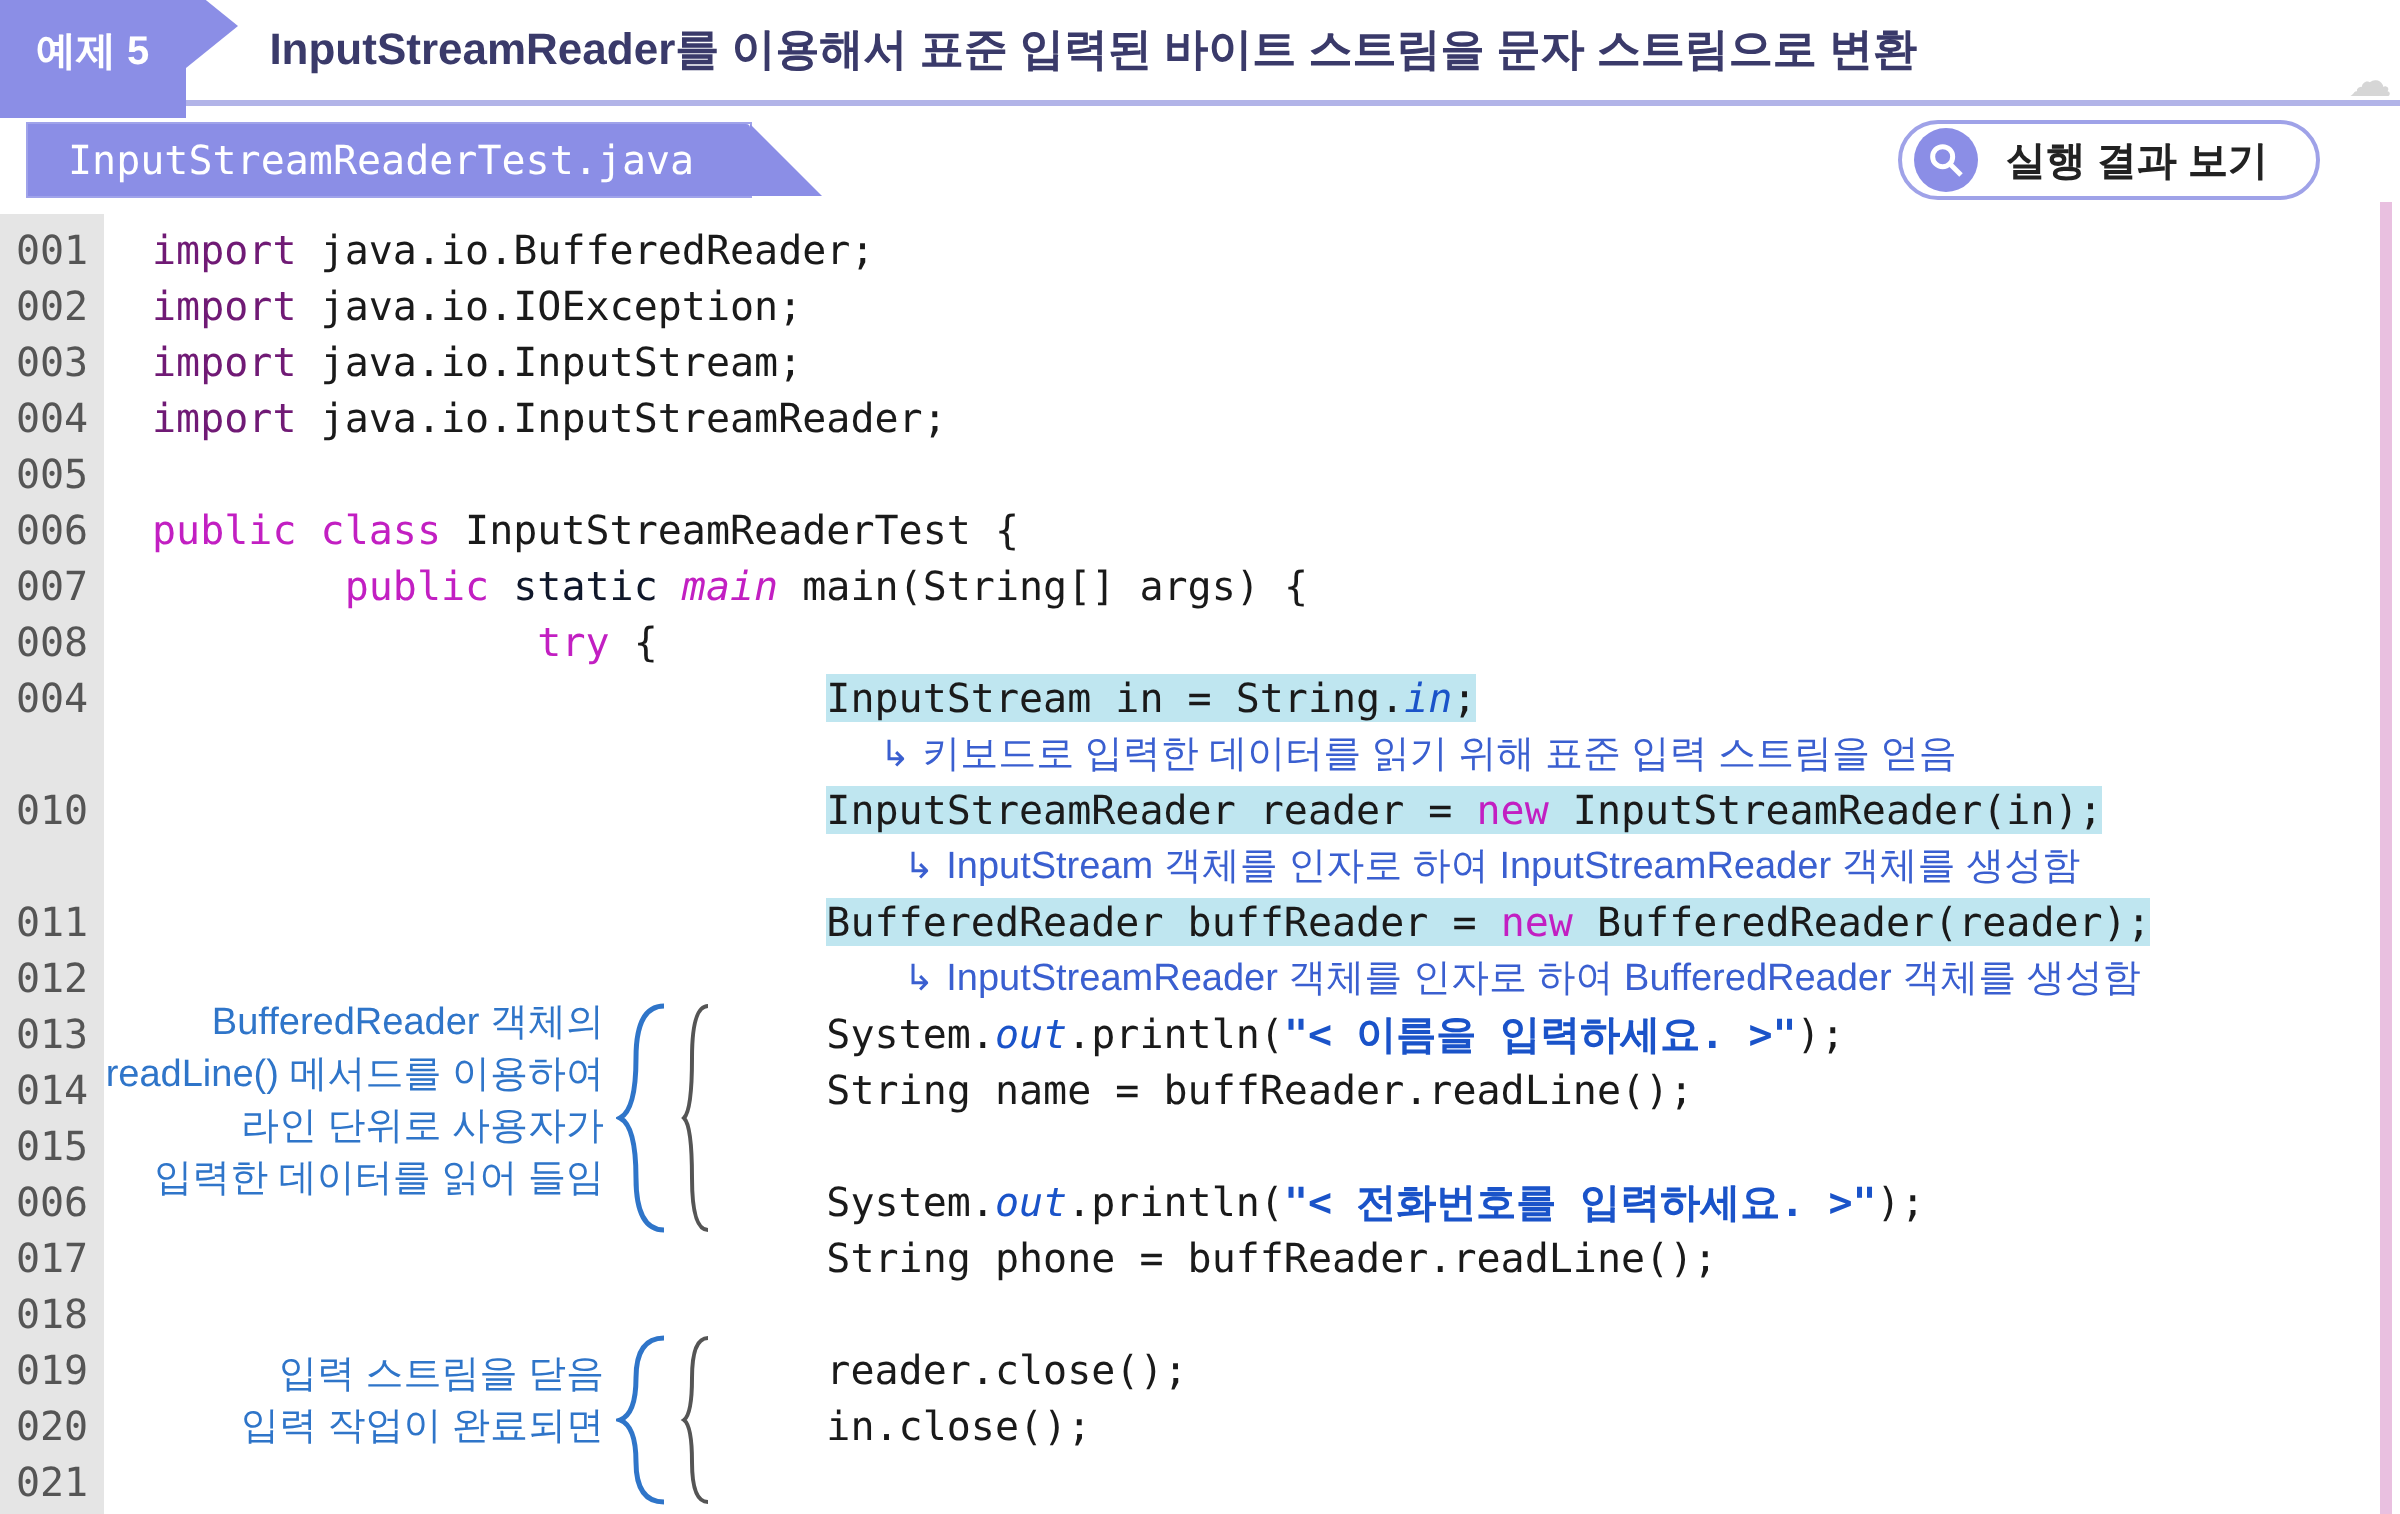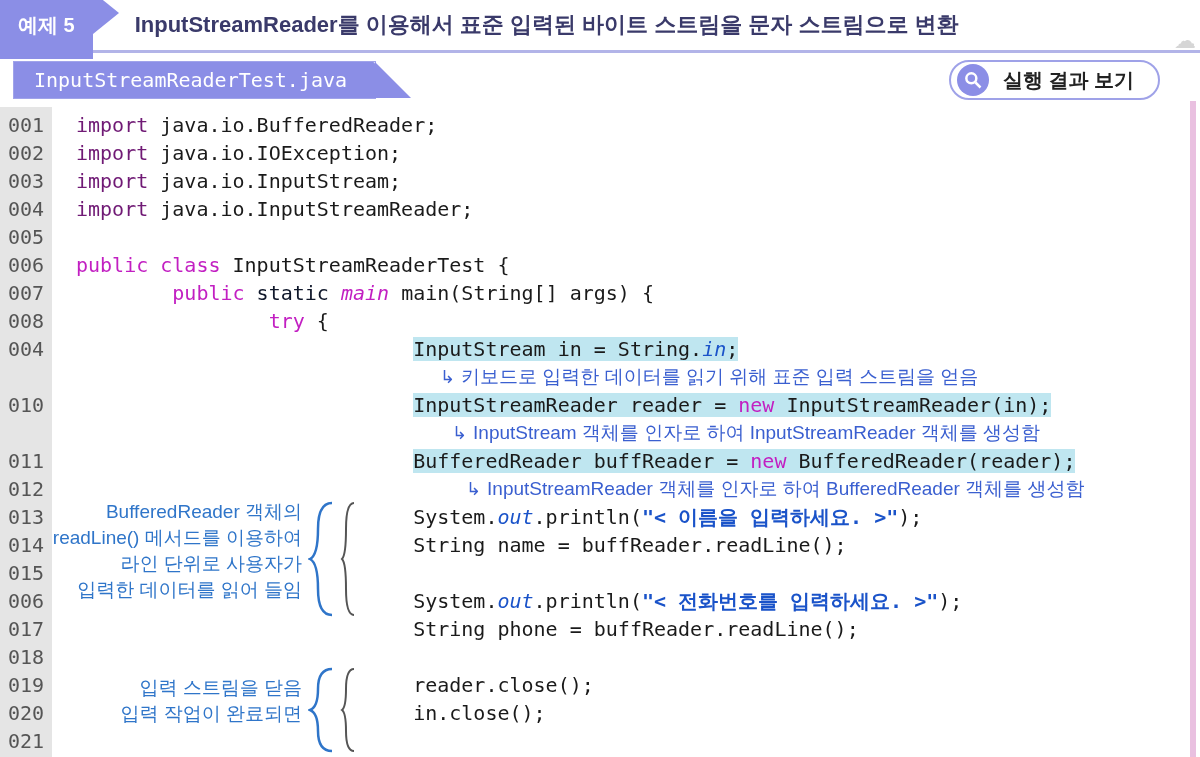--- a/index.html
+++ b/index.html
@@ -183,21 +183,21 @@
     <div class="cl"></div>
     <div class="cl">                            <span>System.</span><span class="italic">out</span><span>.println(</span><span class="str">"&lt; 전화번호를 입력하세요. &gt;"</span><span>);</span></div>
     <div class="cl">                            <span>String phone = buffReader.readLine();</span></div>
     <div class="cl"></div>
     <div class="cl">                            <span>reader.close();</span></div>
     <div class="cl">                            <span>in.close();</span></div>
     <div class="cl">                            </div>
 
     <div class="anno" style="left:388px; top:256px;"><span class="arrow-icon">↳</span><span>키보드로 입력한 데이터를 읽기 위해 표준 입력 스트림을 얻음</span></div>
     <div class="anno" style="left:400px; top:312px;text-align:right;"><span class="arrow-icon">↳</span><span>InputStream 객체를 인자로 하여 InputStreamReader 객체를 생성함</span></div>
-    <div class="anno" style="left:400px; top:368px;margin-left:14px;"><span class="arrow-icon">↳</span><span>InputStreamReader 객체를 인자로 하여 BufferedReader 객체를 생성함</span></div>
+    <div class="anno" style="left:400px; top:368px;"><span class="arrow-icon">↳</span><span>InputStreamReader 객체를 인자로 하여 BufferedReader 객체를 생성함</span></div>
 
     <div class="left-anno" style="left:-70px; top:392px; width:320px;">
       <div>BufferedReader 객체의</div>
       <div>readLine() 메서드를 이용하여</div>
       <div>라인 단위로 사용자가</div>
       <div>입력한 데이터를 읽어 들임</div>
     </div>
     <svg class="brace-svg" style="left:256px; top:392px;" width="30" height="120">
       <path d="M24 4 Q10 4 10 30 Q10 56 2 60 Q10 64 10 90 Q10 116 24 116" fill="none" stroke="#2f75c9" stroke-width="2.5"></path>
     </svg>

